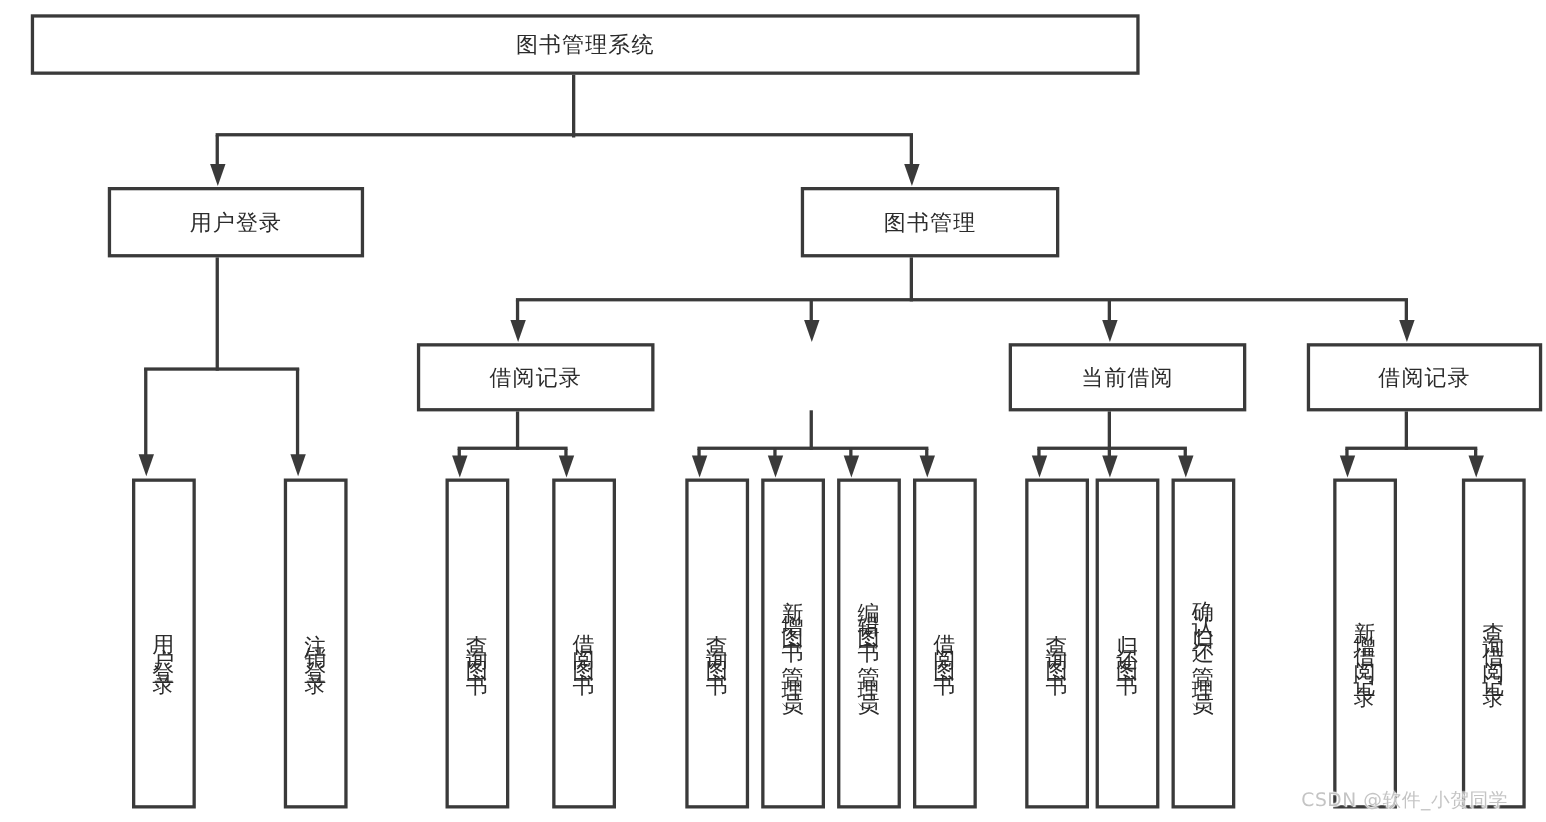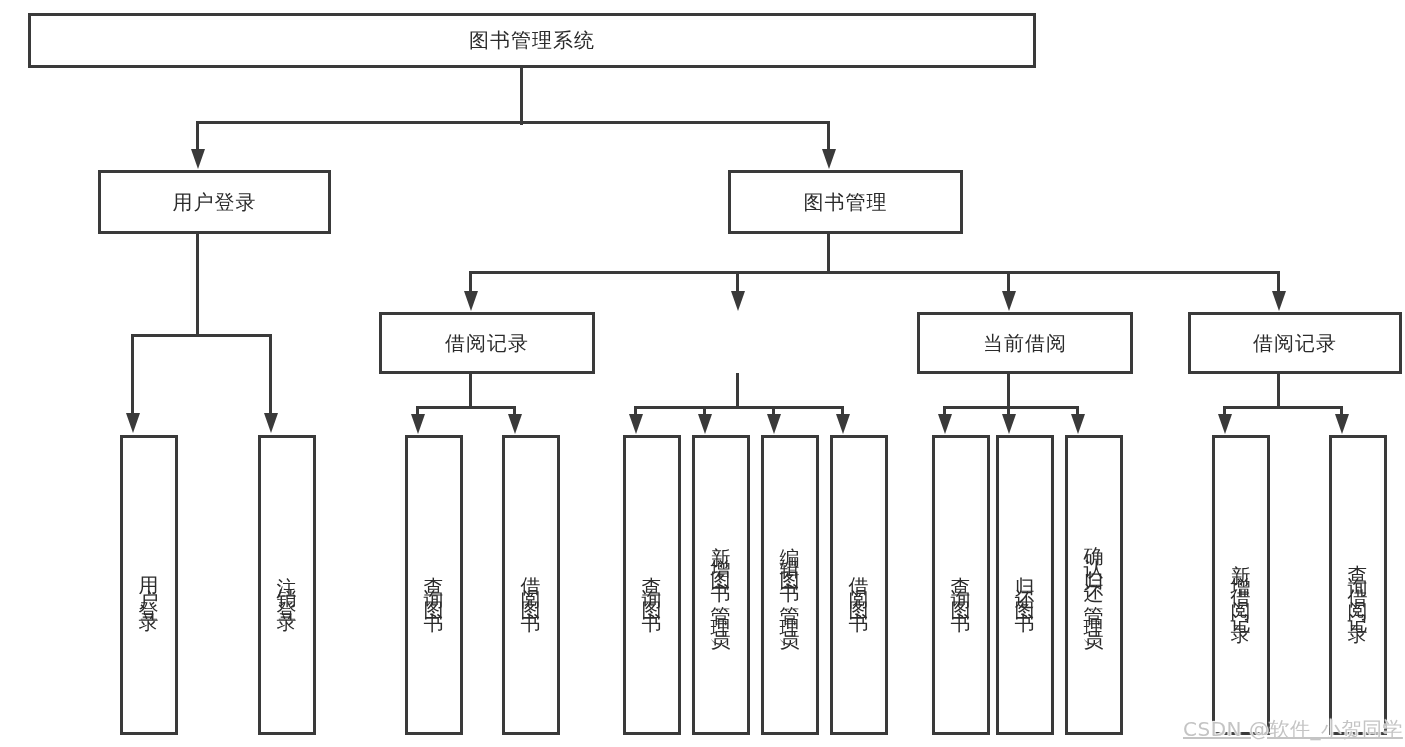--- a/index.html
+++ b/index.html
@@ -25,24 +25,23 @@
     font-size:20px;line-height:1;letter-spacing:12px;white-space:nowrap;
   }
   .vline{position:absolute;width:3px;background:var(--line);}
   .hline{position:absolute;height:3px;background:var(--line);}
   .arr{
     position:absolute;width:0;height:0;
     border-left:7px solid transparent;border-right:7px solid transparent;
     border-top:20px solid var(--line);
   }
   .watermark{
-    position:absolute;left:1183px;top:716px;font-size:20px;color:var(--wm);
+    position:absolute;left:1183px;top:716px;font-size:17px;color:var(--wm);
     white-space:nowrap;letter-spacing:0.5px;
     text-shadow:0 0 2px #fff,1px 1px 1px #fff,-1px -1px 1px #fff;
-    text-decoration:underline;
   }
 </style>
 </head>
 <body>
 
 <div id="canvas">
 
   <div class="vline" style="left:520px;top:67px;height:58px"></div>
 
   <div class="hline" style="left:196px;top:121px;width:634px"></div>

